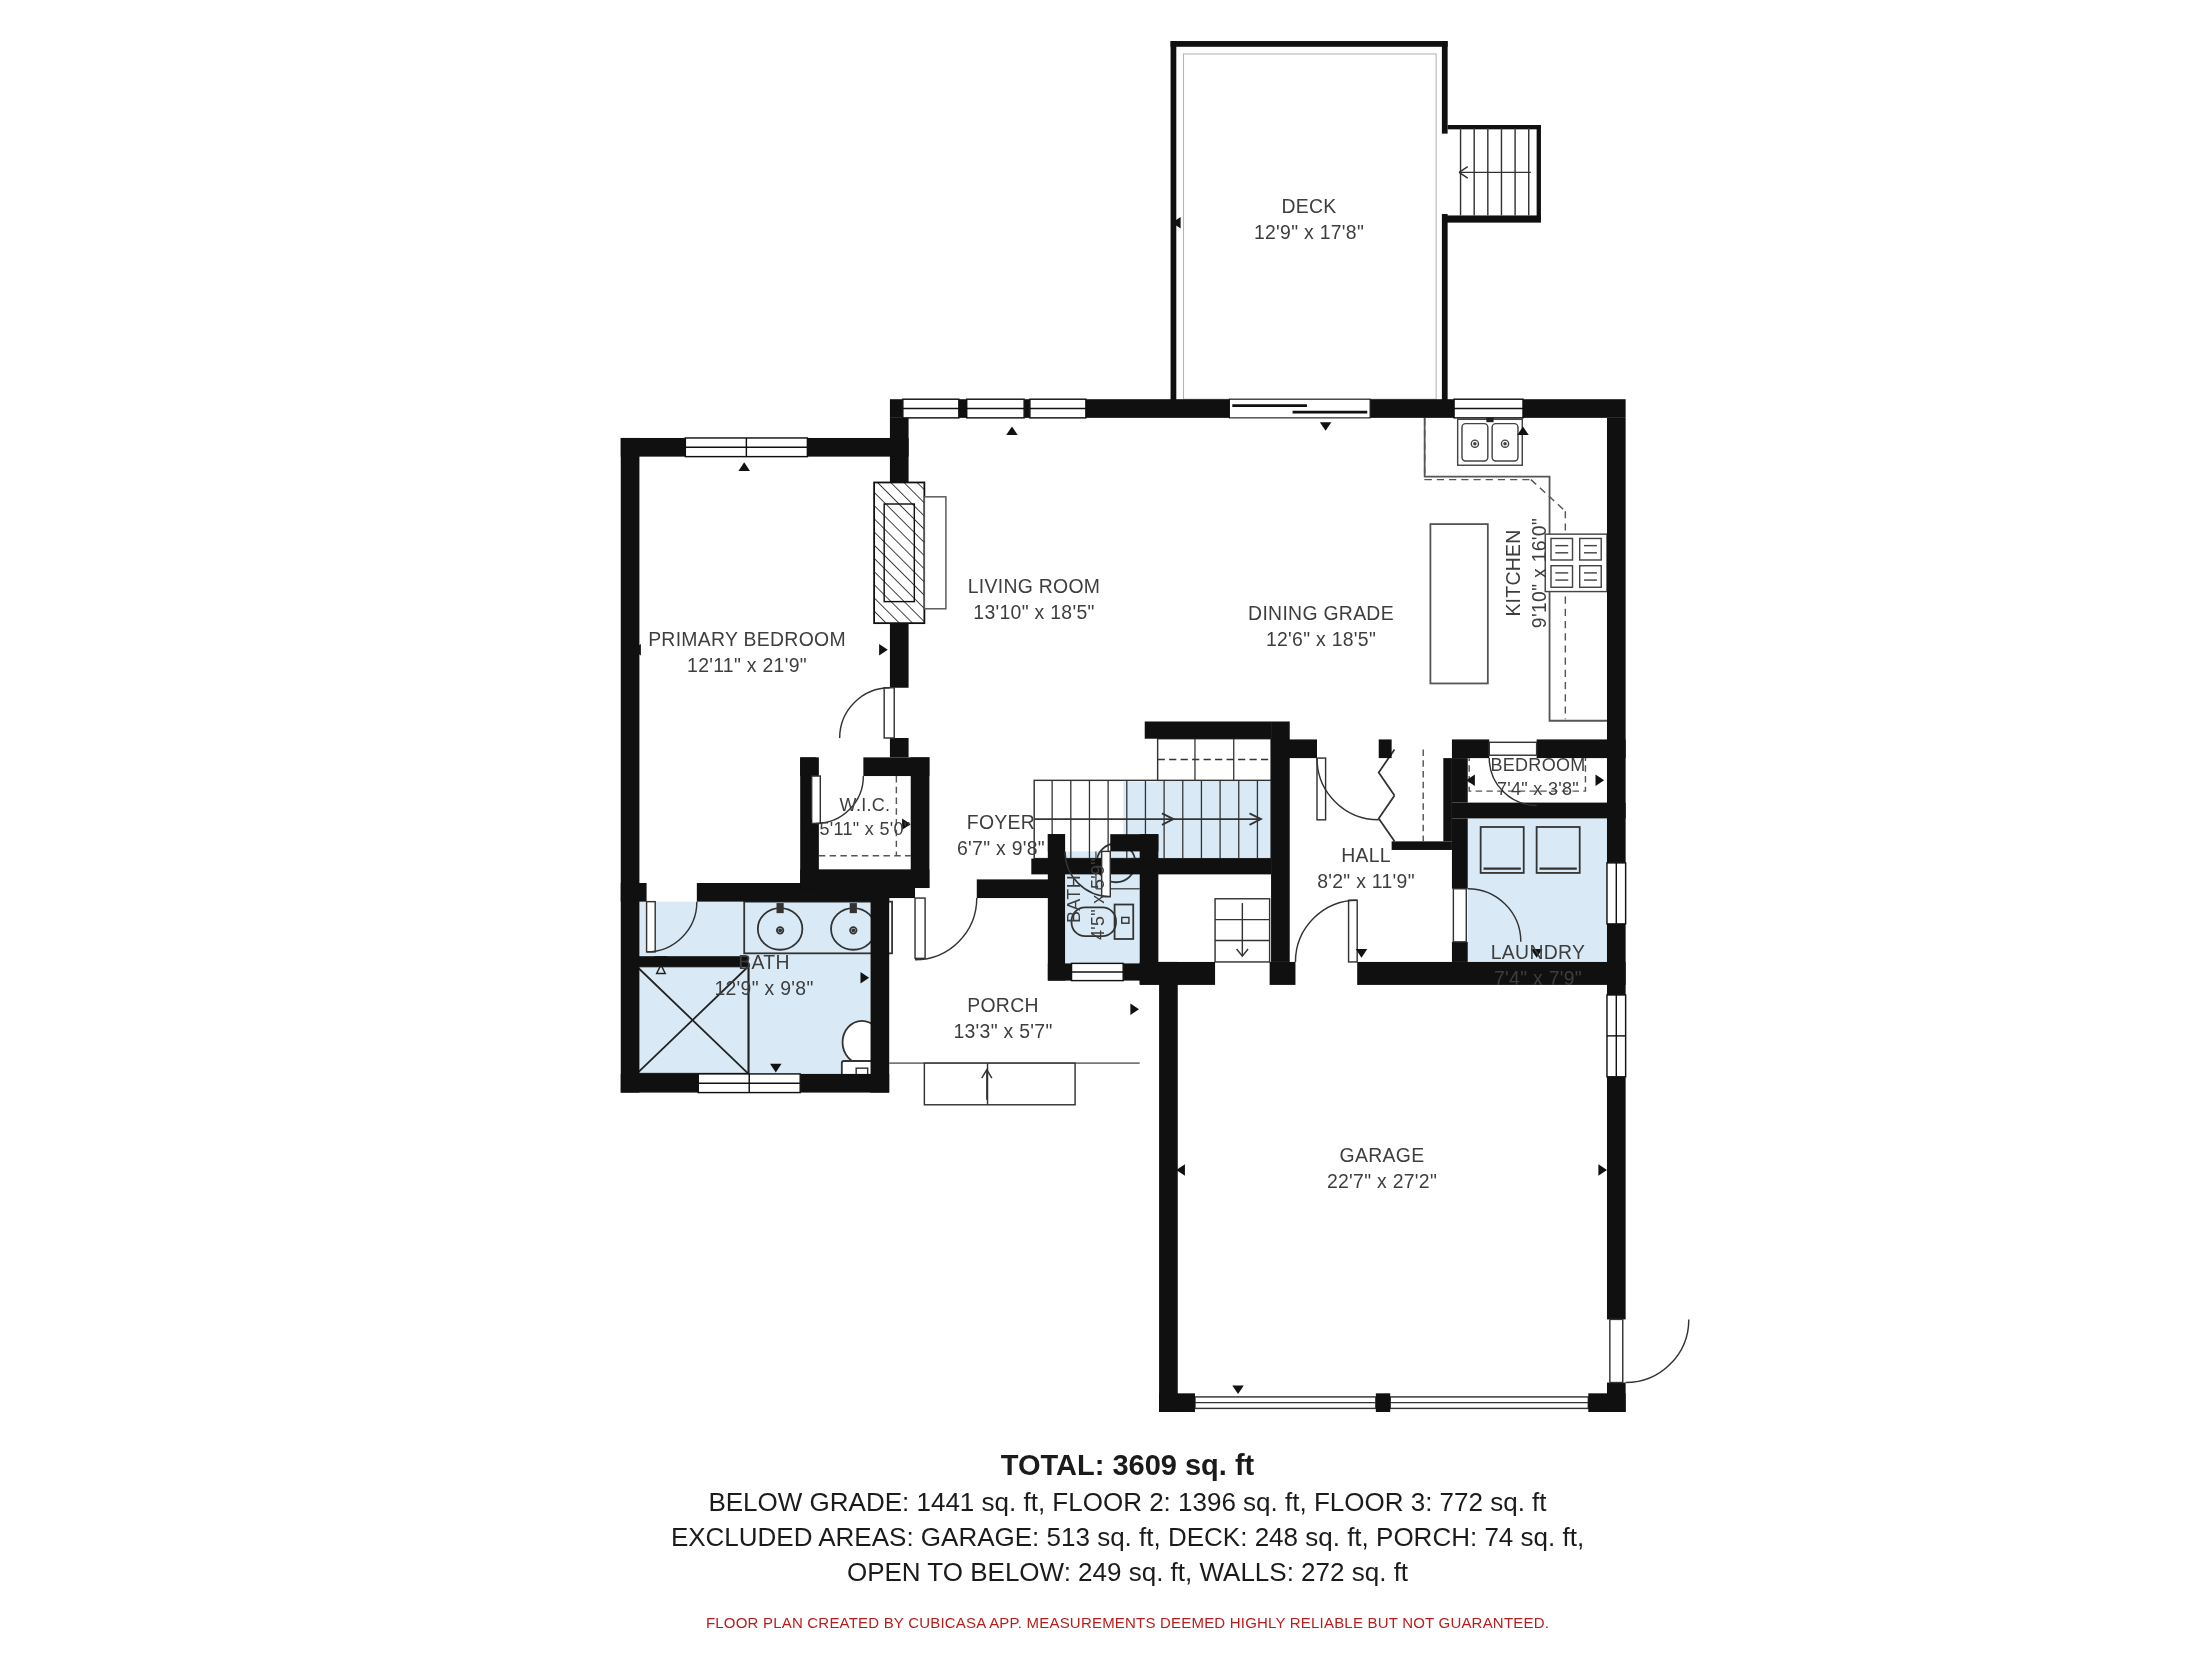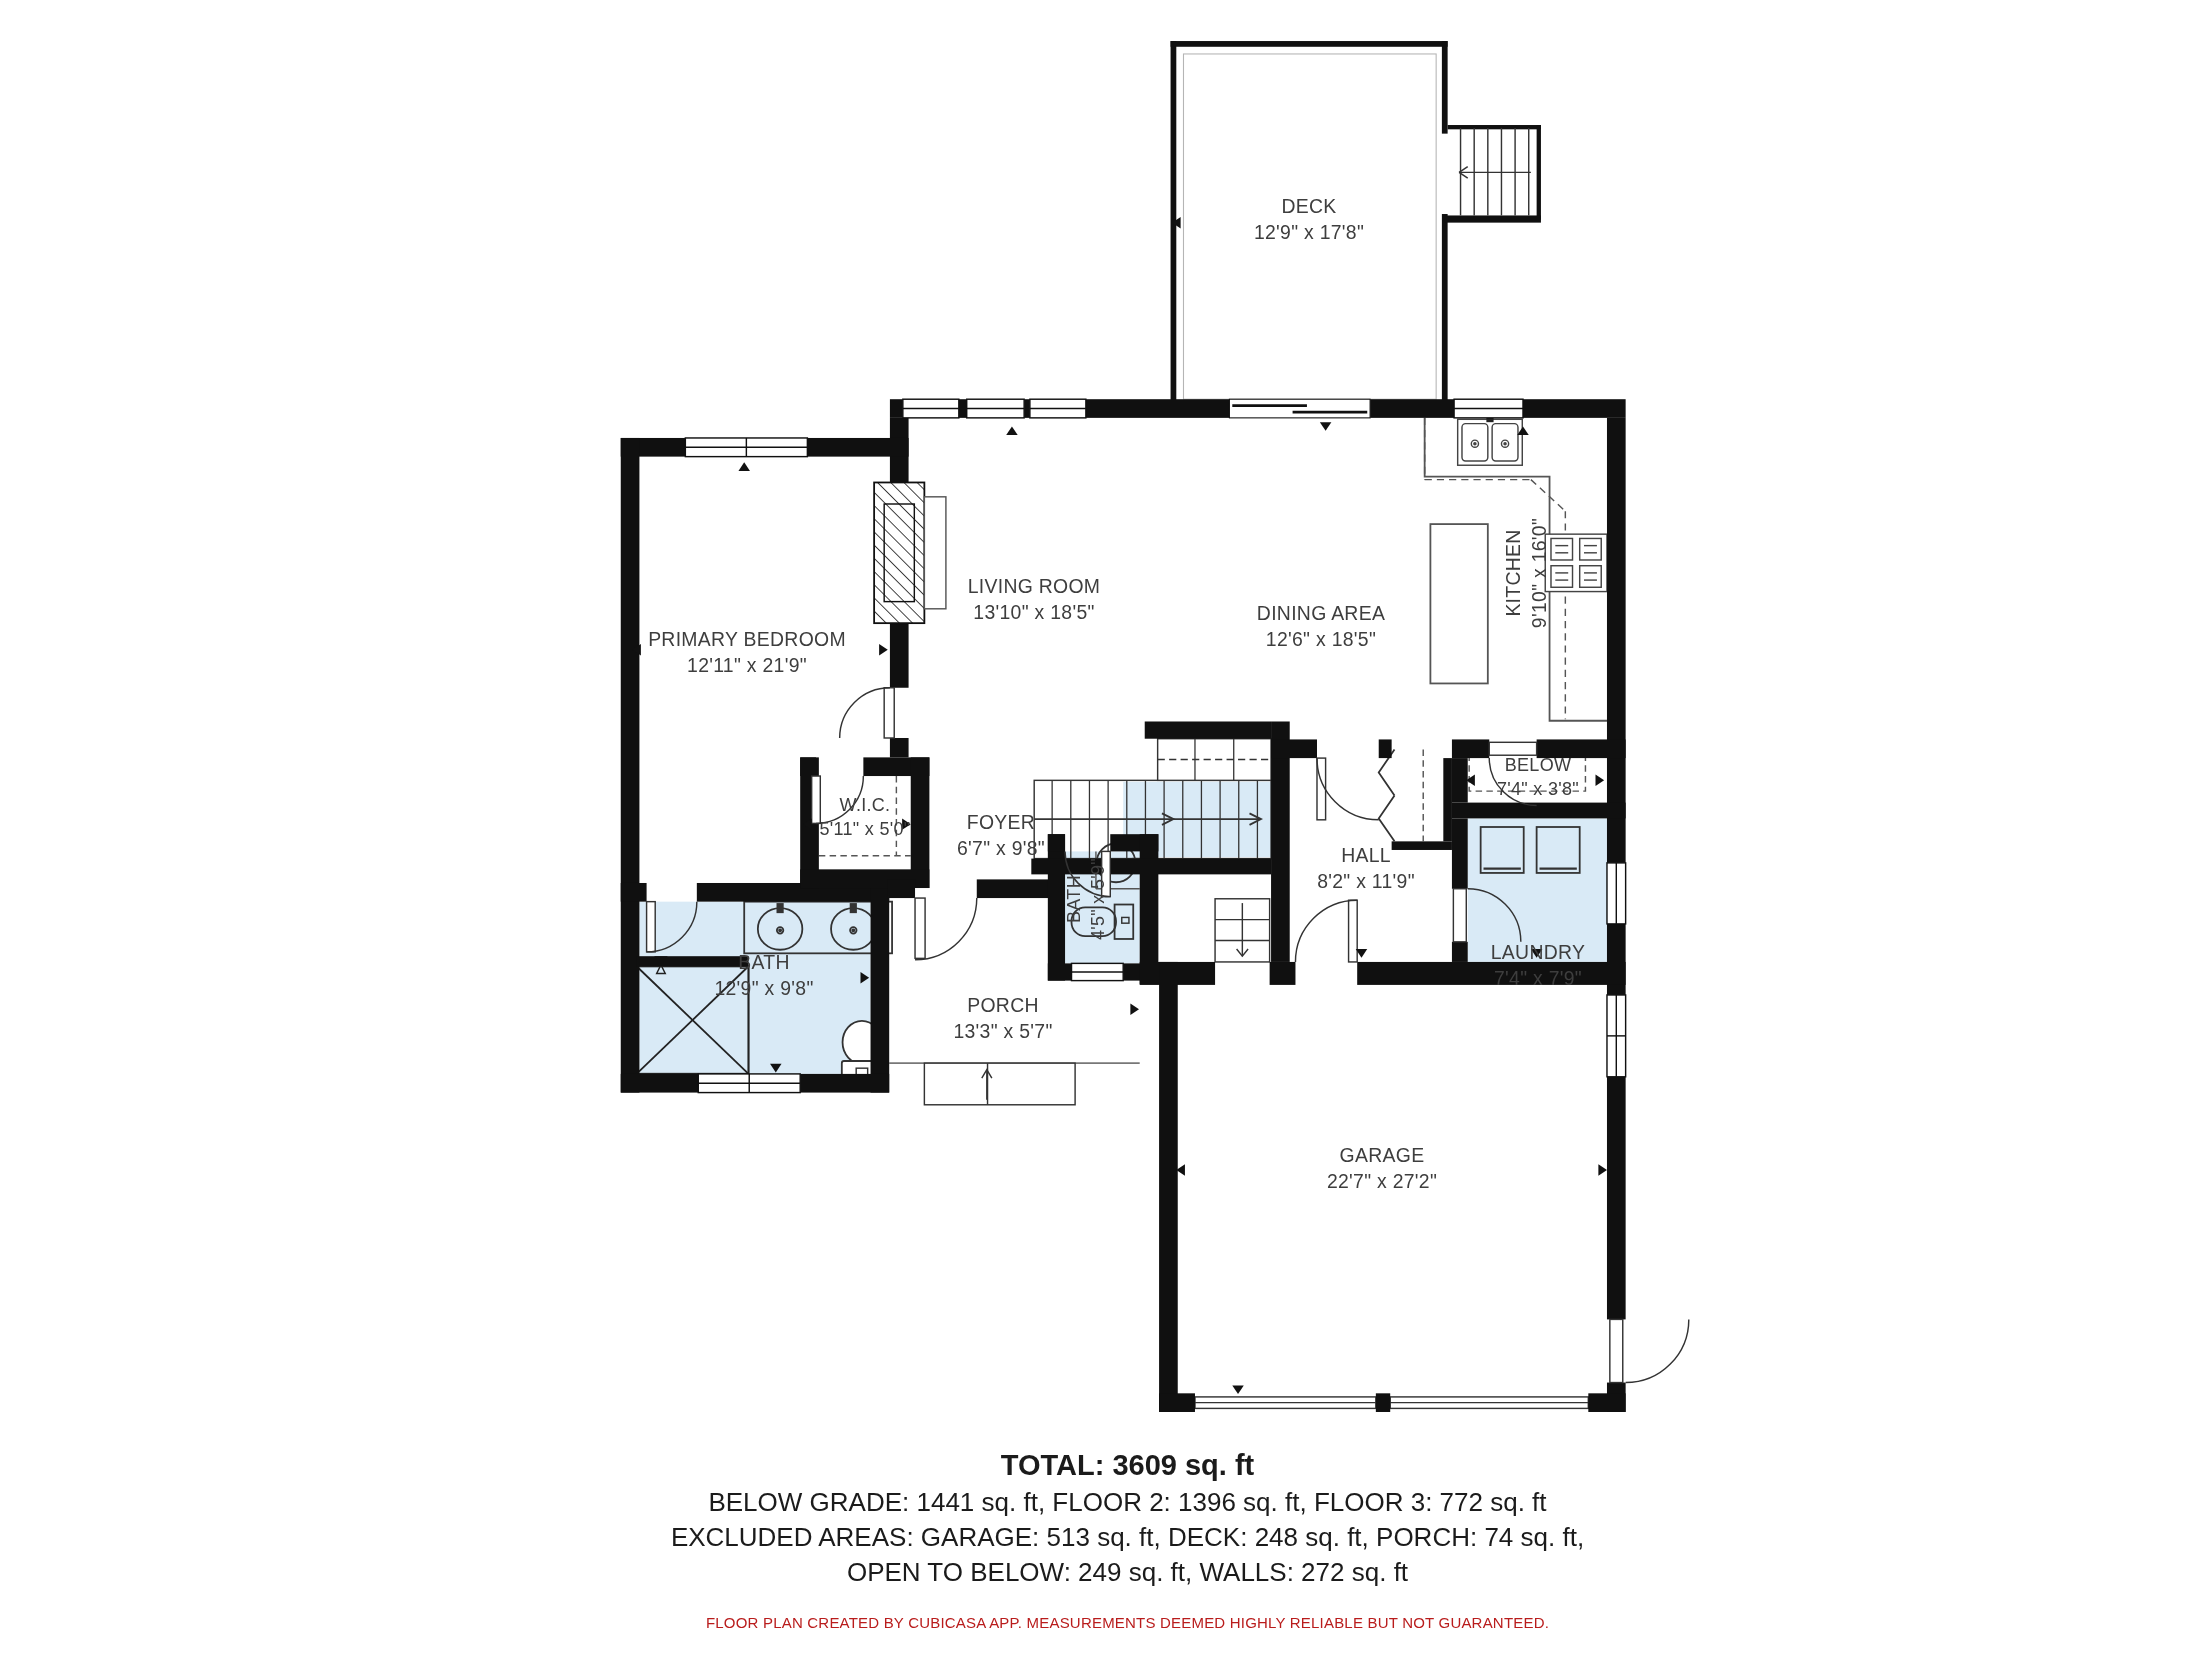--- a/index.html
+++ b/index.html
@@ -391,41 +391,41 @@
 
 <div class="room-label" style="left:1284px;top:220px">
       <div class="rn">DECK</div>
       <div class="rd">12'9" x 17'8"</div>
     </div>
 <div class="room-label" style="left:1009px;top:600px">
       <div class="rn">LIVING ROOM</div>
       <div class="rd">13'10" x 18'5"</div>
     </div>
 <div class="room-label" style="left:1296px;top:627px">
-      <div class="rn">DINING AREA</div>
+      <div class="rn">DINING GRADE</div>
       <div class="rd">12'6" x 18'5"</div>
     </div>
 <div class="room-label rot" style="left:1502px;top:573px">
       <div class="rn">KITCHEN</div>
       <div class="rd">9'10" x 16'0"</div>
     </div>
 <div class="room-label" style="left:722px;top:653px">
       <div class="rn">PRIMARY BEDROOM</div>
       <div class="rd">12'11" x 21'9"</div>
     </div>
 <div class="room-label small" style="left:840px;top:818px">
       <div class="rn">W.I.C.</div>
       <div class="rd">5'11" x 5'0"</div>
     </div>
 <div class="room-label" style="left:976px;top:836px">
       <div class="rn">FOYER</div>
       <div class="rd">6'7" x 9'8"</div>
     </div>
 <div class="room-label small" style="left:1513px;top:778px">
-      <div class="rn">BELOW</div>
+      <div class="rn">BEDROOM</div>
       <div class="rd">7'4" x 3'8"</div>
     </div>
 <div class="room-label" style="left:1341px;top:869px">
       <div class="rn">HALL</div>
       <div class="rd">8'2" x 11'9"</div>
     </div>
 <div class="room-label" style="left:1513px;top:966px">
       <div class="rn">LAUNDRY</div>
       <div class="rd">7'4" x 7'9"</div>
     </div>

